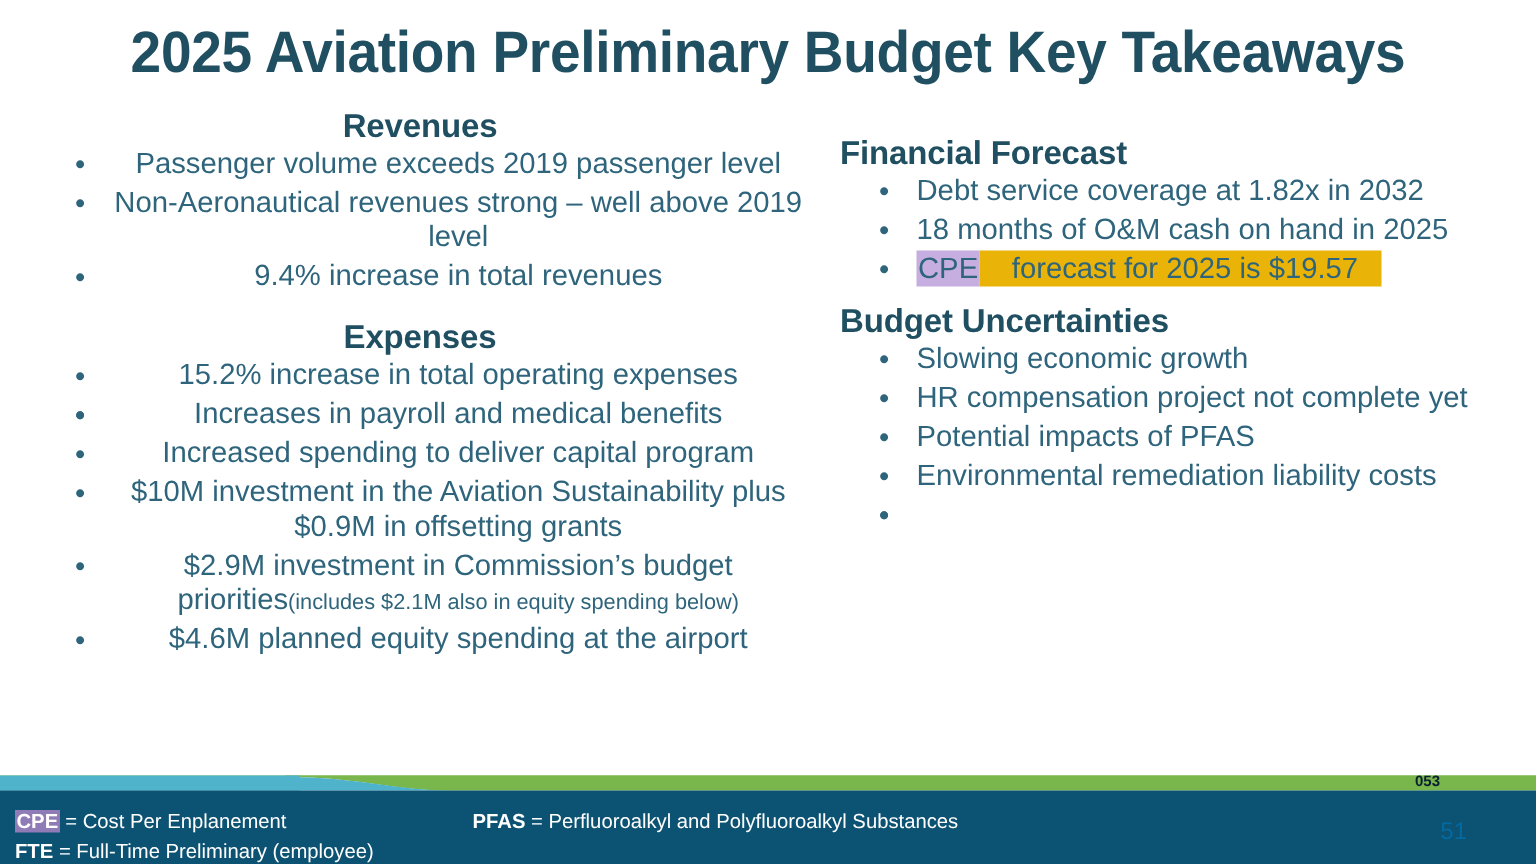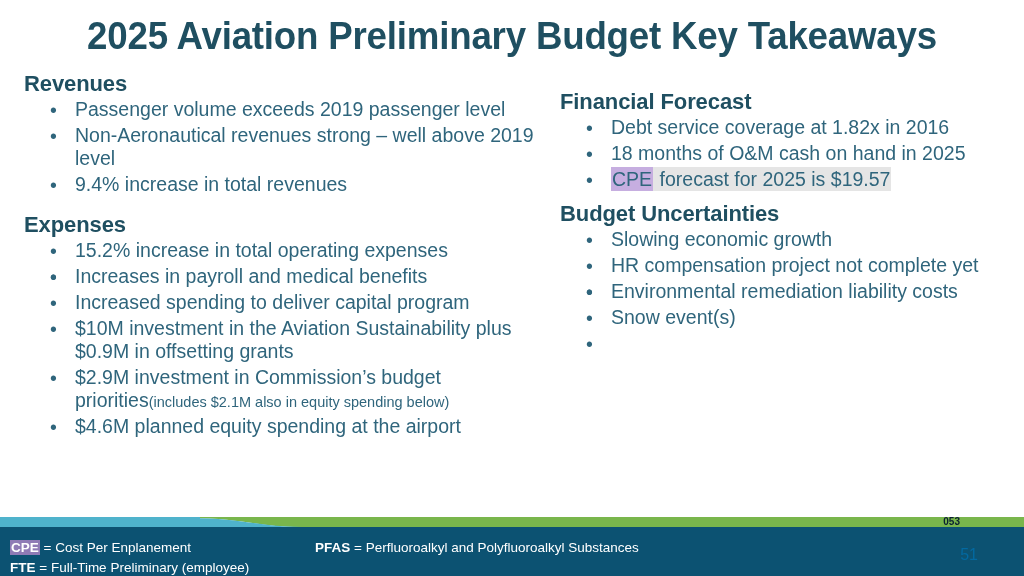--- a/index.html
+++ b/index.html
@@ -31,21 +31,21 @@
     transform: scaleX(0.94);
     transform-origin: center top;
     white-space: nowrap;
   }
 
   
   .col {
     position: absolute;
     top: 0;
   }
-  .col-left  { left: 24px;  width: 512px; top: 72px; }
+  .col-left  { left: 24px;  width: 512px; top: 72px; text-align: center; }
   .col-right { left: 560px; width: 460px; top: 90px; }
 
   .sec-head {
     font-family: "Liberation Sans", sans-serif;
     font-weight: bold;
     font-size: 22px;
     color: #1f4f61;
     line-height: 1.05;
     margin: 0 0 3px 0;
     letter-spacing: -0.1px;
@@ -78,22 +78,22 @@
   .small-note {
     font-size: 14.5px;
   }
 
   
   .hl-purple {
     background: #c6aee0;
     padding: 1px 1px;
   }
   .hl-blue {
-    background: #e5e5e5;
-    padding: 1px 1px;
+    background: #eab308;
+    padding: 1px 16px;
   }
 
   
   .footer {
     position: absolute;
     left: 0;
     bottom: 0;
     width: 1024px;
     height: 71px;
   }
@@ -204,21 +204,21 @@
   </ul>
 </div>
 
 <div class="col col-right">
 
   <div class="sec-head">Financial Forecast</div>
 
   <ul class="bullets">
     <li>
       <span class="dot">•</span>
-      <span>Debt service coverage at 1.82x in 2016</span>
+      <span>Debt service coverage at 1.82x in 2032</span>
     </li>
     <li>
       <span class="dot">•</span>
       <span>18 months of O&amp;M cash on hand in 2025</span>
     </li>
     <li>
       <span class="dot">•</span><span class="hl-purple">CPE</span><span class="hl-blue"> forecast for 2025 is $19.57</span>
     </li>
   </ul>
 
@@ -228,28 +228,28 @@
     <li>
       <span class="dot">•</span>
       <span>Slowing economic growth</span>
     </li>
     <li>
       <span class="dot">•</span>
       <span>HR compensation project not complete yet</span>
     </li>
     <li>
       <span class="dot">•</span>
+      <span>Potential impacts of PFAS</span>
     </li>
     <li>
       <span class="dot">•</span>
       <span>Environmental remediation liability costs</span>
     </li>
     <li>
       <span class="dot">•</span>
-      <span>Snow event(s)</span>
     </li>
     <li>
       <span class="dot">•</span>
     </li>
   </ul>
 </div>
 
 <div class="footer">
 
   <svg class="footer-swoosh" viewBox="0 0 1024 30" preserveAspectRatio="none">

